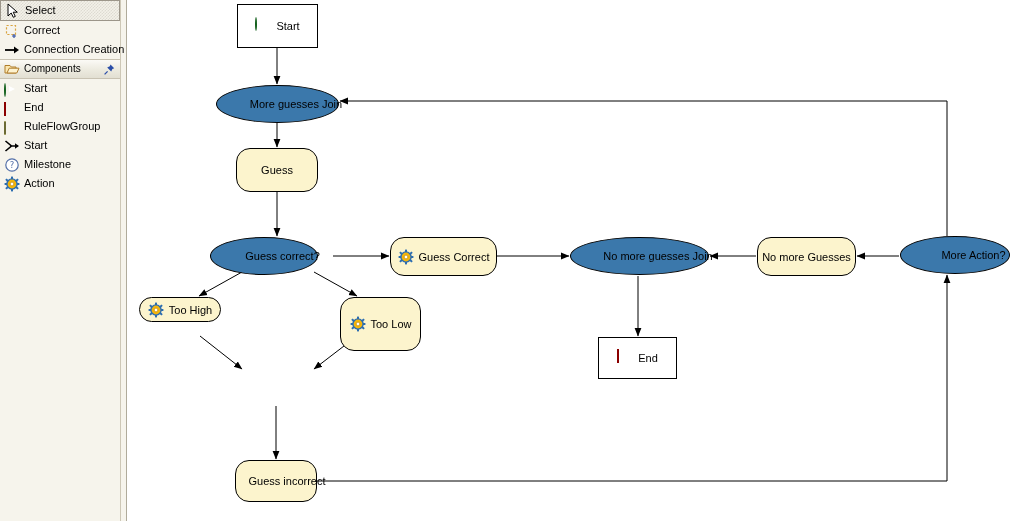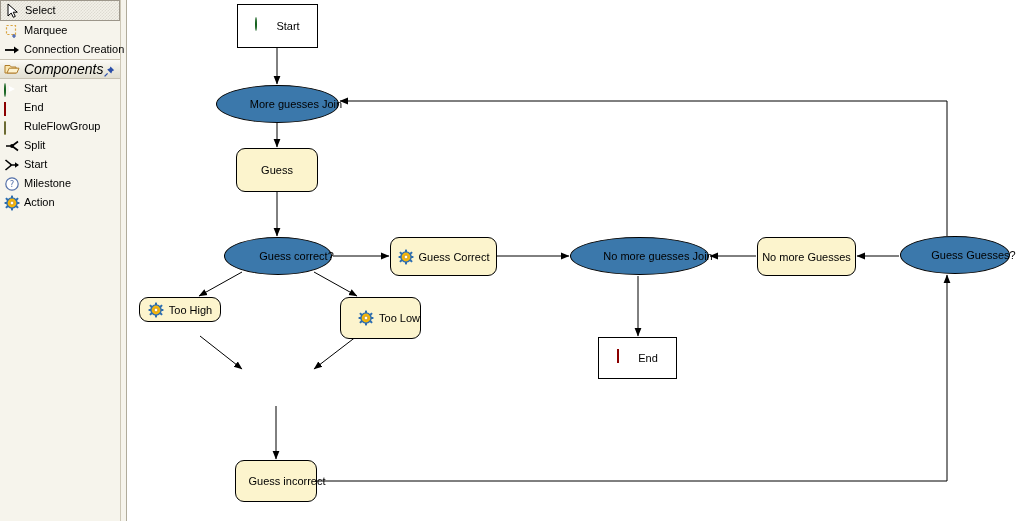--- a/index.html
+++ b/index.html
@@ -63,28 +63,27 @@
     background-position: 0 0, 1.5px 1.5px;
     border: 1px solid #9c968a;
     height: 21px;
     margin: 0;
   }
   .pal-header {
     position: relative;
     height: 20px;
     line-height: 20px;
     padding-left: 4px;
-    font-size: 14px;
+    font-size: 10px;
     background: linear-gradient(to bottom, #fbfaf6 0%, #eceadf 55%, #e2dfd2 100%);
     border-top: 1px solid #c8c2b2;
     border-bottom: 1px solid #c8c2b2;
     display: flex;
     align-items: center;
     box-sizing: border-box;
-    font-style: italic;
   }
   .pal-header .lbl { margin-left: 4px; }
   .pin {
     position: absolute;
     right: 4px;
     top: 3px;
     width: 13px;
     height: 13px;
   }
   .icon {
@@ -122,21 +121,21 @@
   }
   .node .nlabel { font-size: 11px; }
   .node.terminal {
     background: #ffffff;
     border: 1px solid #000000;
   }
   .node.terminal .nlabel { margin-left: 5px; }
   .node.rule {
     background: #fcf4cd;
     border: 1px solid #000000;
-    border-radius: 9px;
+    border-radius: 14px;
   }
   .node.rule.gear .nlabel { margin-left: 5px; }
   .node.join {
     background: #3b78ab;
     border: 1px solid #000000;
     border-radius: 50%;
     color: #000;
   }
   .node.join .nlabel { color: #000; margin-left: 37px; }
 
@@ -189,21 +188,21 @@
         <span class="lbl">Select</span>
       </div>
 
       <div class="pal-row tool">
         <span class="icon">
           <svg width="16" height="16" viewBox="0 0 16 16">
             <rect x="2.5" y="2.5" width="9" height="9" fill="none" stroke="#d9a441" stroke-width="1.2" stroke-dasharray="2.2 1.8"></rect>
             <path d="M10 11 L10 15 M8 13 L12 13" stroke="#3151a5" stroke-width="1.2"></path>
           </svg>
         </span>
-        <span class="lbl">Marquee</span>
+        <span class="lbl">Correct</span>
       </div>
 
       <div class="pal-row tool">
         <span class="icon">
           <svg width="16" height="16" viewBox="0 0 16 16">
             <path d="M1 8 L11 8" stroke="#000000" stroke-width="1.8"></path>
             <path d="M10 4.5 L15 8 L10 11.5 Z" fill="#000000"></path>
           </svg>
         </span>
         <span class="lbl">Connection Creation</span>
@@ -233,29 +232,20 @@
       <div class="pal-row comp">
         <span class="icon"><span class="ic-end"></span></span>
         <span class="lbl">End</span>
       </div>
 
       <div class="pal-row comp">
         <span class="icon"><span class="ic-rfg"></span></span>
         <span class="lbl">RuleFlowGroup</span>
       </div>
 
-      <div class="pal-row comp">
-        <span class="icon">
-          <svg width="16" height="16" viewBox="0 0 16 16">
-            <path d="M2 8 L8 8 M8 8 L14 3.5 M8 8 L14 12.5" stroke="#000000" stroke-width="1.6" fill="none"></path>
-            <circle cx="8" cy="8" r="1.9" fill="#000000"></circle>
-          </svg>
-        </span>
-        <span class="lbl">Split</span>
-      </div>
 
       <div class="pal-row comp">
         <span class="icon">
           <svg width="16" height="16" viewBox="0 0 16 16">
             <path d="M1.5 3 L7.5 8 L1.5 13 M6 8 L14 8" stroke="#000000" stroke-width="1.6" fill="none"></path>
             <path d="M11 5.2 L15 8 L11 10.8 Z" fill="#000000"></path>
           </svg>
         </span>
         <span class="lbl">Start</span>
       </div>
@@ -342,21 +332,21 @@
     </div>
 
     <div class="node join" style="left:88px; top:85px; width:123px; height:38px;">
       <span class="nlabel">More guesses Join</span>
     </div>
 
     <div class="node rule" style="left:108px; top:148px; width:82px; height:44px;">
       <span class="nlabel">Guess</span>
     </div>
 
-    <div class="node join" style="left:96px; top:237px; width:108px; height:38px;">
+    <div class="node join" style="left:82px; top:237px; width:108px; height:38px;">
       <span class="nlabel">Guess  correct?</span>
     </div>
 
     <div class="node rule gear" style="left:262px; top:237px; width:107px; height:39px;">
       <span class="icon ic-gear">
         <svg width="16" height="16" viewBox="0 0 16 16">
           <g fill="#2b6cb0">
             <rect x="7" y="0.6" width="2" height="3"></rect>
               <rect x="7" y="12.4" width="2" height="3"></rect>
             <rect x="0.6" y="7" width="3" height="2"></rect>
@@ -375,21 +365,21 @@
 
     <div class="node join" style="left:442px; top:237px; width:139px; height:38px;">
       <span class="nlabel">No more guesses Join</span>
     </div>
 
     <div class="node rule" style="left:629px; top:237px; width:99px; height:39px;align-items:center;">
       <span class="nlabel">No more Guesses</span>
     </div>
 
     <div class="node join" style="left:772px; top:236px; width:110px; height:38px;">
-      <span class="nlabel">Guess Guesses?</span>
+      <span class="nlabel">More Action?</span>
     </div>
 
     <div class="node rule gear" style="left:11px; top:297px; width:82px; height:25px;">
       <span class="icon ic-gear">
         <svg width="16" height="16" viewBox="0 0 16 16">
           <g fill="#2b6cb0">
             <rect x="7" y="0.6" width="2" height="3"></rect>
               <rect x="7" y="12.4" width="2" height="3"></rect>
             <rect x="0.6" y="7" width="3" height="2"></rect>
               <rect x="12.4" y="7" width="3" height="2"></rect>
@@ -398,21 +388,21 @@
             <rect x="12" y="2.7" width="2" height="3" transform="rotate(45 13 4.2)"></rect>
             <rect x="2" y="10.3" width="2" height="3" transform="rotate(45 3 11.8)"></rect>
           </g>
           <circle cx="8" cy="8" r="5.1" fill="#f5b60c" stroke="#2b6cb0" stroke-width="1.4"></circle>
           <circle cx="8" cy="8" r="1.9" fill="#ffffff" stroke="#c98f06" stroke-width="0.8"></circle>
         </svg>
       </span>
       <span class="nlabel">Too High</span>
     </div>
 
-    <div class="node rule gear" style="left:212px; top:297px; width:81px; height:42px;justify-content:flex-end;">
+    <div class="node rule gear" style="left:212px; top:297px; width:81px; height:54px;">
       <span class="icon ic-gear">
         <svg width="16" height="16" viewBox="0 0 16 16">
           <g fill="#2b6cb0">
             <rect x="7" y="0.6" width="2" height="3"></rect>
               <rect x="7" y="12.4" width="2" height="3"></rect>
             <rect x="0.6" y="7" width="3" height="2"></rect>
               <rect x="12.4" y="7" width="3" height="2"></rect>
             <rect x="2" y="2.7" width="2" height="3" transform="rotate(-45 3 4.2)"></rect>
             <rect x="12" y="10.3" width="2" height="3" transform="rotate(-45 13 11.8)"></rect>
             <rect x="12" y="2.7" width="2" height="3" transform="rotate(45 13 4.2)"></rect>

